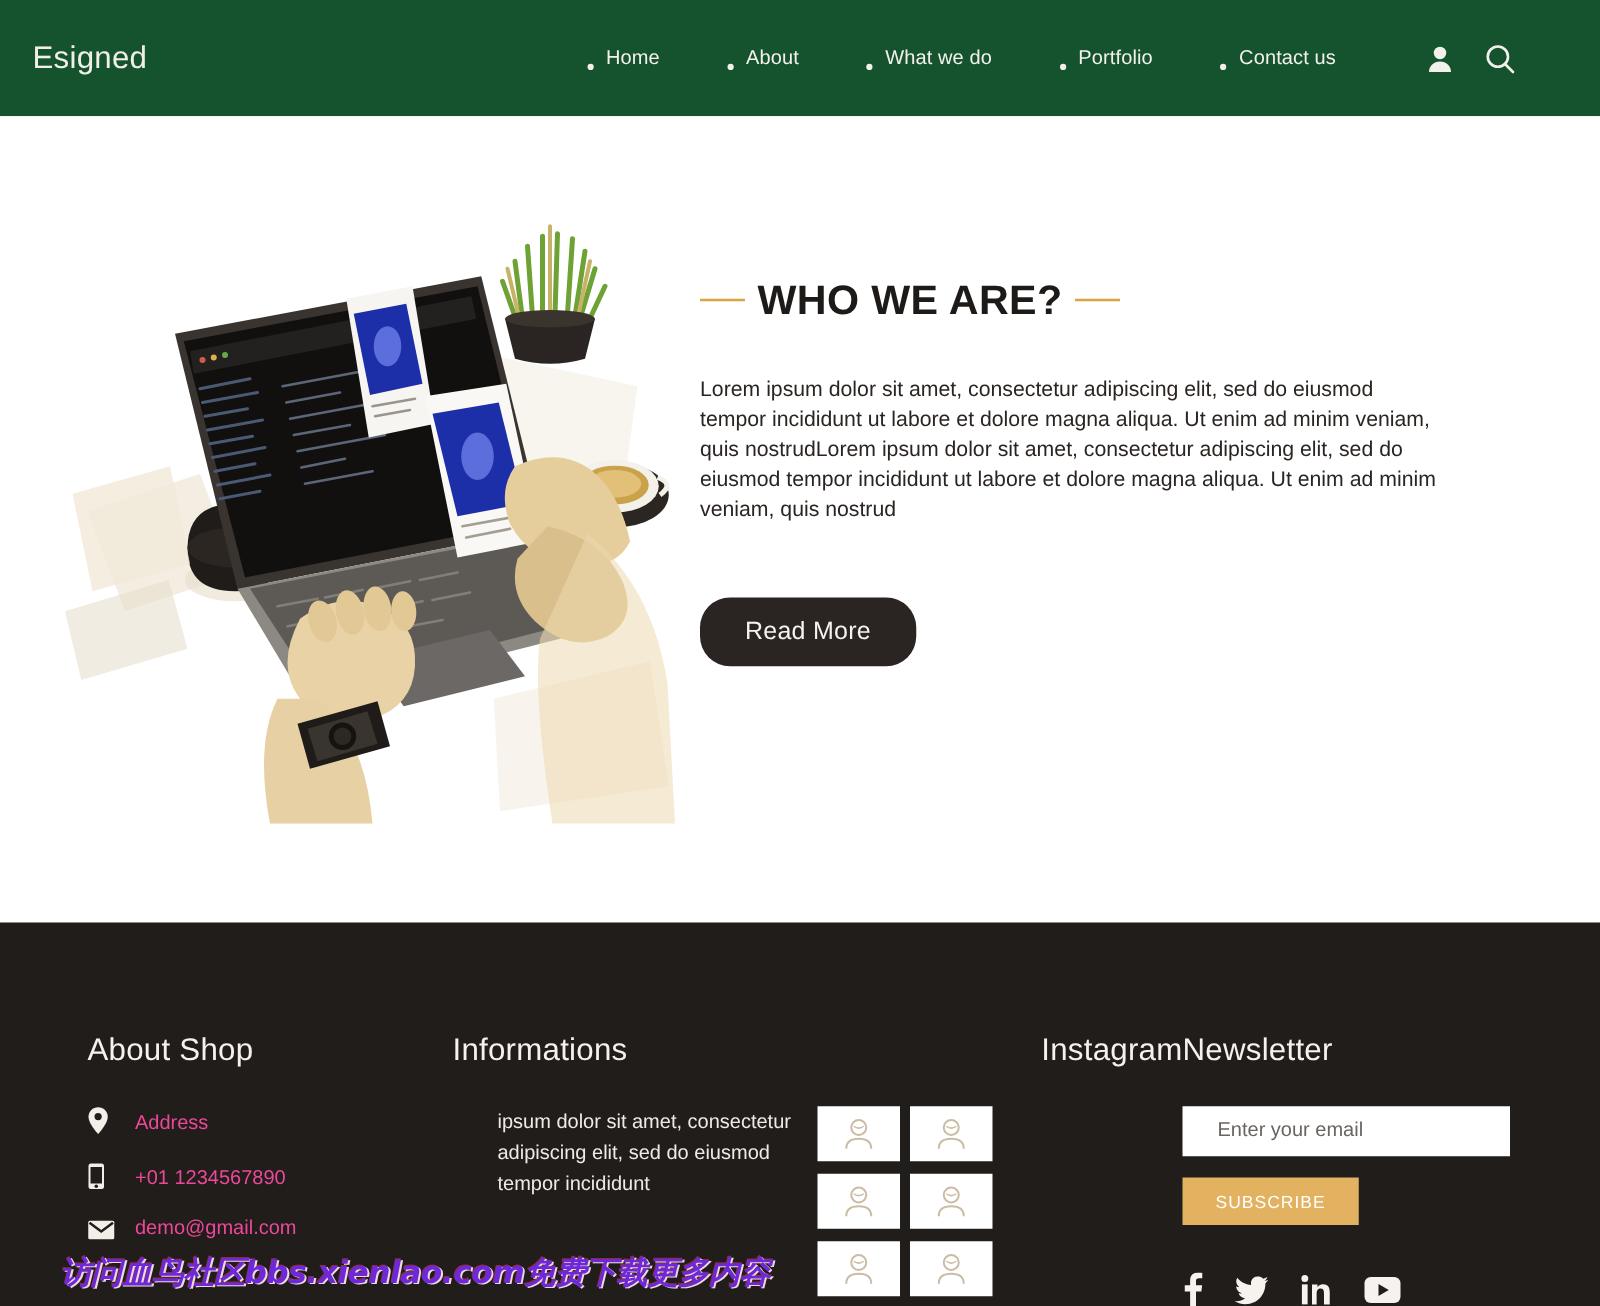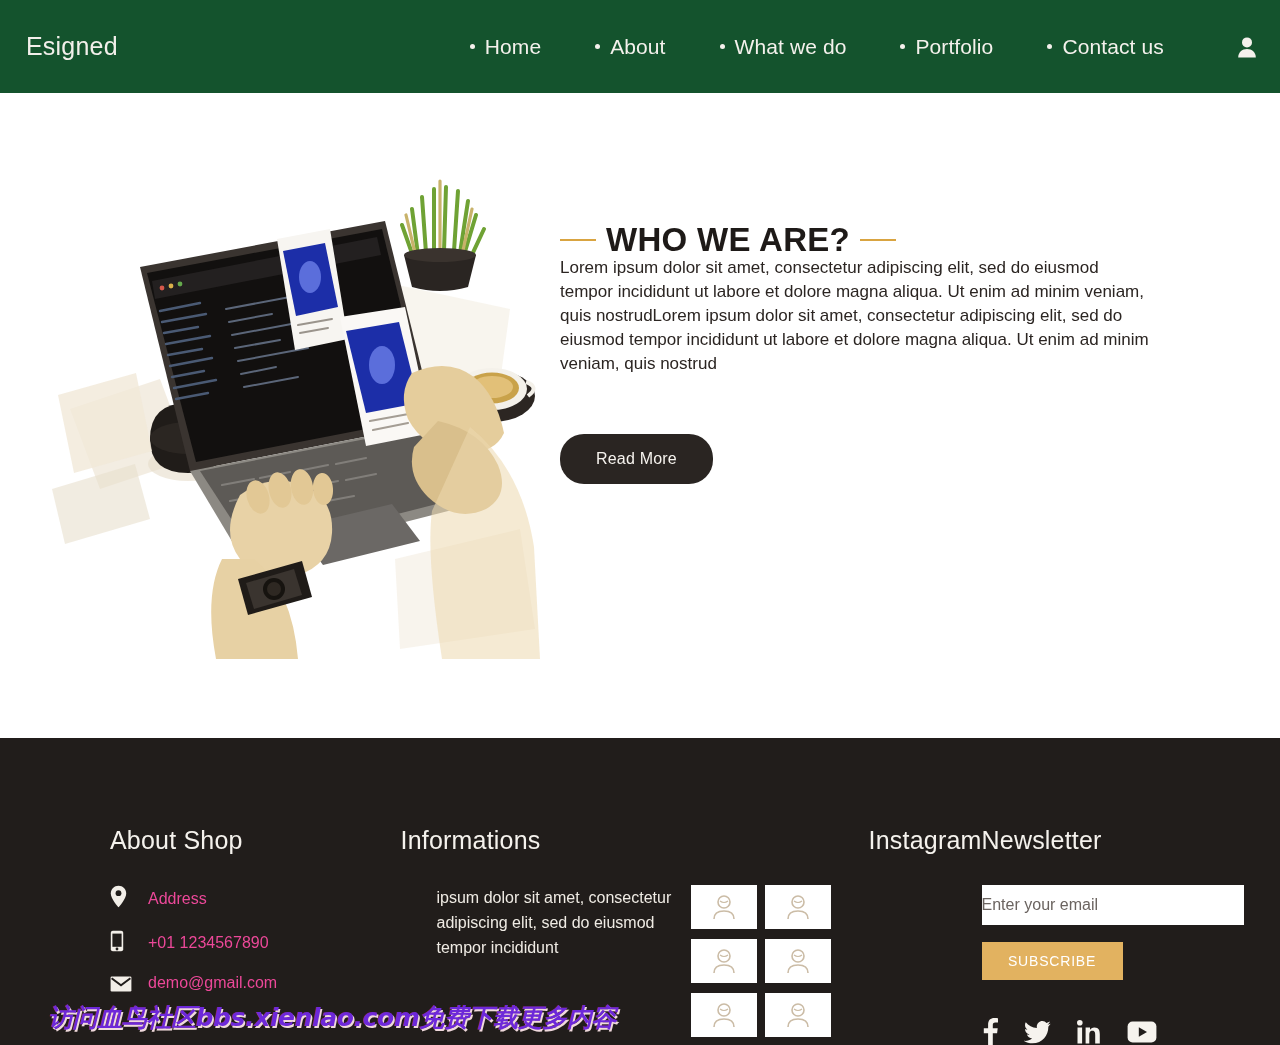--- a/index.html
+++ b/index.html
@@ -28,25 +28,25 @@
     white-space: nowrap;
   }
   .nav {
     display: flex;
     align-items: center;
     margin-left: 352px;
     gap: 0px;
   }
   .nav-item {
     color: #F4F1EC;
-    font-size: 21px;
+    font-size: 16px;
     letter-spacing: 0.1px;
     white-space: nowrap;
     display: flex;
-    align-items: center;
+    align-items: flex-end;
     padding: 4px 0;
     margin-right: 54px;
     cursor: pointer;
   }
   .nav-item .dot {
     width: 5px; height: 5px;
     border-radius: 50%;
     background: #F4F1EC;
     display: inline-block;
     margin-right: 10px;
@@ -85,20 +85,21 @@
   .hero-media svg { display: block; }
 
   .hero-text {
     flex: 1;
     padding-top: 130px;
     padding-right: 56px;
   }
   .section-title-row {
     display: flex;
     align-items: center;
+    margin-bottom: 44px;
   }
   .rule {
     height: 2px;
     background: #D9A441;
     flex: 0 0 auto;
   }
   .rule-left  { width: 36px; margin-right: 10px; }
   .rule-right { width: 36px; margin-left: 10px; }
   .section-title {
     font-size: 33px;
@@ -112,21 +113,21 @@
     font-size: 17px;
     line-height: 24px;
     color: #2B2522;
     max-width: 592px;
     margin-bottom: 58px;
   }
   .btn-read-more {
     display: inline-block;
     background: #2A2522;
     color: #F6F3EE;
-    font-size: 16px;
+    font-size: 20px;
     padding: 16px 36px;
     border: none;
     border-radius: 24px;
     cursor: pointer;
     letter-spacing: 0.2px;
     font-family: "Liberation Sans", sans-serif;
   }
 
   
   .site-footer {
@@ -135,21 +136,21 @@
     padding: 0 0 0 0;
     position: relative;
     overflow: hidden;
   }
   .footer-cols {
     display: flex;
     padding-left: 70px;
     padding-top: 88px;
   }
   .fcol { position: relative; }
-  .fcol-about      { width: 292px; margin-left: 40px; }
+  .fcol-about      { width: 292px; }
   .fcol-info       { width: 292px; }
   .fcol-instagram  { width: 292px; text-align: right; }
   .fcol-newsletter { width: 300px; }
 
   .footer-heading {
     color: #F5F2ED;
     font-size: 25px;
     font-weight: 400;
     letter-spacing: 0.2px;
     margin-bottom: 30px;
@@ -194,21 +195,21 @@
     cursor: pointer;
   }
   .ig-thumb svg { display: block; }
 
   .newsletter-input {
     width: 262px;
     height: 40px;
     background: #ffffff;
     border: none;
     outline: none;
-    padding: 0 0;
+    padding: 0 28px;
     font-size: 16px;
     color: #4A4440;
     font-family: "Liberation Sans", sans-serif;
     display: block;
     margin-bottom: 17px;
   }
   .newsletter-input::placeholder { color: #6B6460; }
   .btn-subscribe {
     width: 141px;
     height: 38px;

